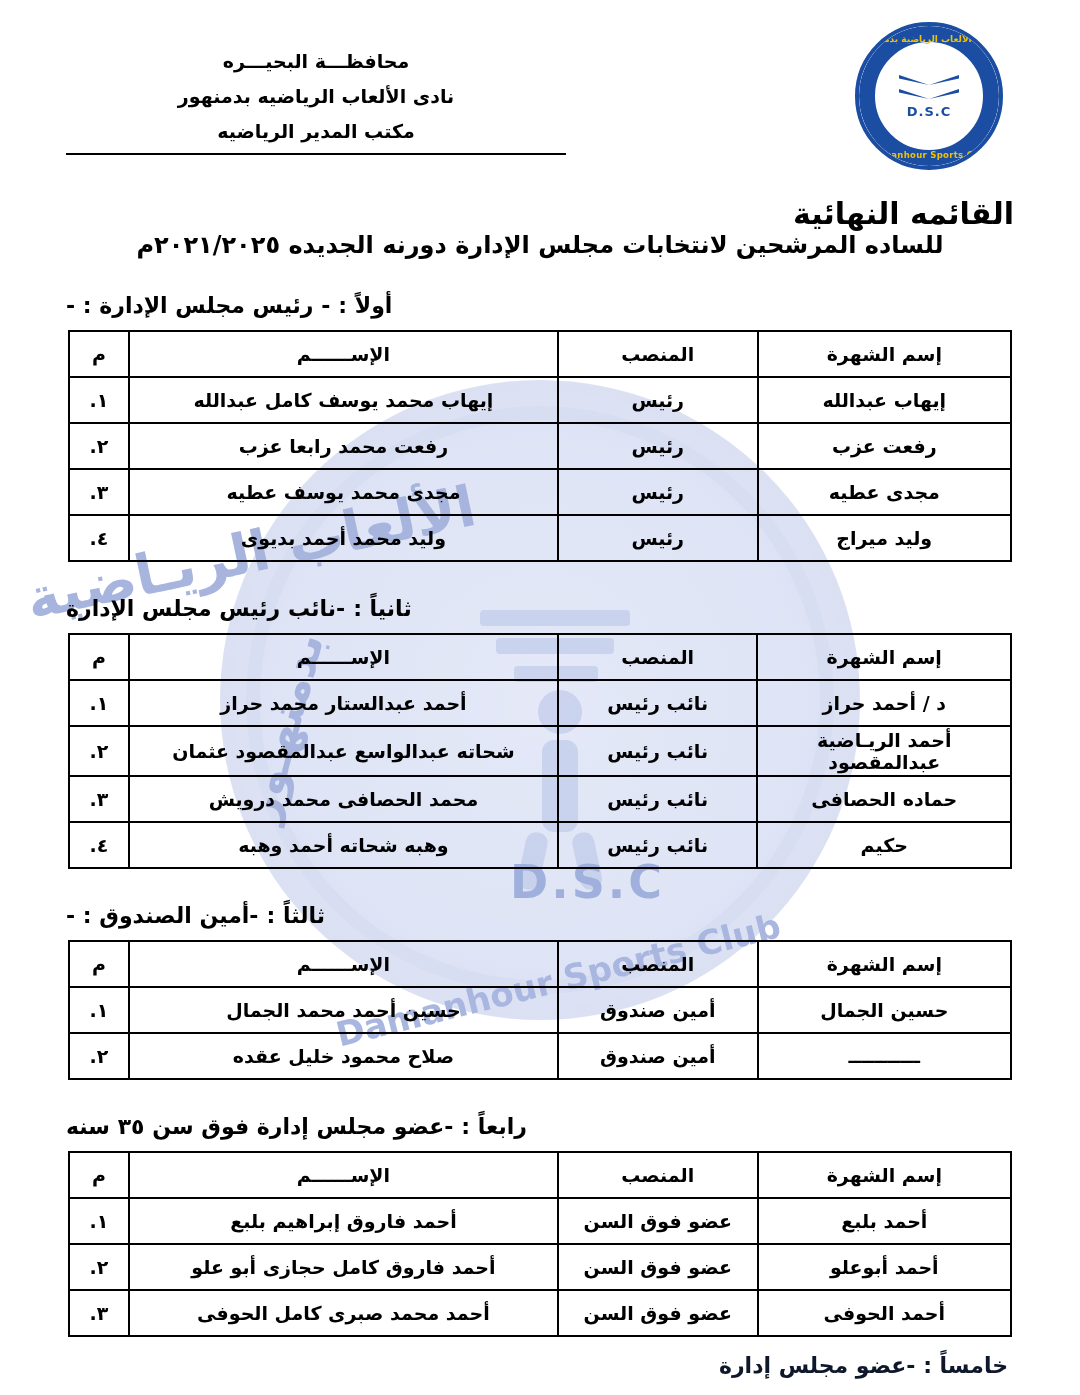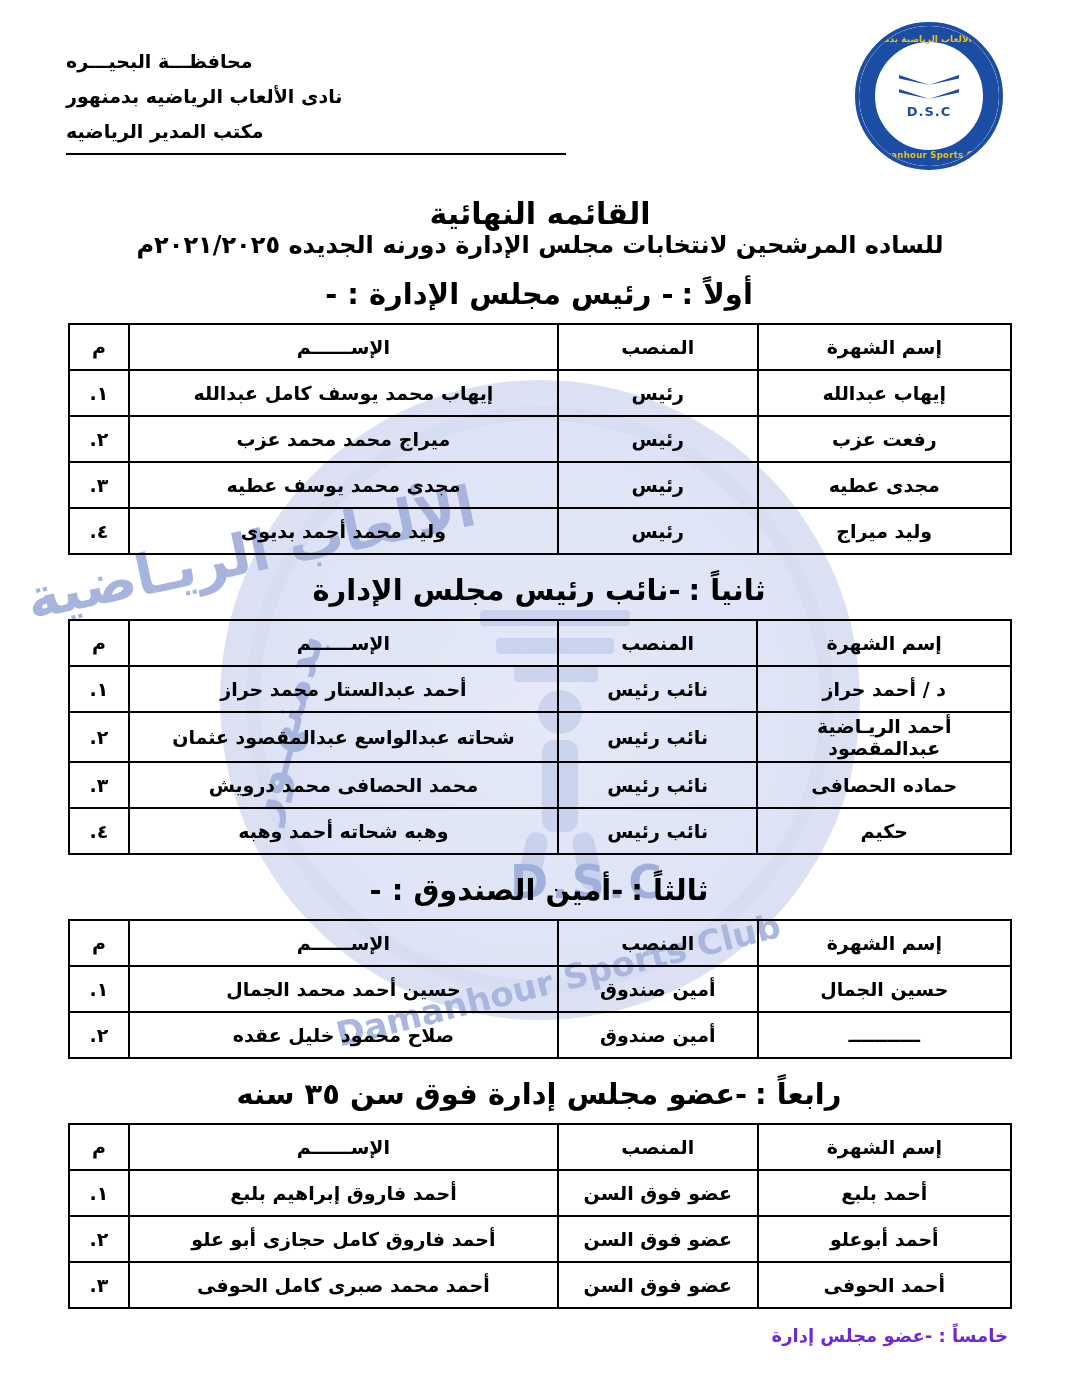--- a/index.html
+++ b/index.html
@@ -87,21 +87,21 @@
   }
 
   
   .header {
     display: flex;
     align-items: flex-start;
     justify-content: space-between;
     direction: rtl;
   }
   .header-lines {
-    text-align: left;
+    text-align: center;
     font-size: 19px;
     font-weight: bold;
     line-height: 1.85;
     padding-top: 26px;
     padding-left: 0;
   }
   .header-lines div { white-space: nowrap; }
   .rule {
     border-bottom: 2px solid #000;
     width: 500px;
@@ -166,37 +166,37 @@
     bottom: 6px; left: 0; right: 0;
     text-align: center;
     font-size: 8.5px;
     color: #f2c200;
     font-weight: bold;
     letter-spacing: .3px;
   }
 
   
   .doc-title {
-    text-align: center;
+    text-align: right;
     font-size: 30px;
     font-weight: bold;
     margin-top: 26px;
   }
   .doc-subtitle {
     text-align: center;
     font-size: 24px;
     font-weight: bold;
   }
 
   
   .section-head {
-    text-align: center;
-    font-size: 29px;
-    font-weight: bold;
-    margin: 18px 2px 12px 0;
+    text-align: left;
+    font-size: 22px;
+    font-weight: bold;
+    margin: 34px 2px 12px 0;
     white-space: nowrap;
   }
   .section-head .ord { margin-left: 8px; }
 
   
   table.tbl {
     width: 944px;
     border-collapse: collapse;
     direction: rtl;
     margin: 0 auto;
@@ -212,23 +212,23 @@
     background: transparent;
   }
   col.c-num { width: 60px; }
   col.c-name { width: 430px; }
   col.c-post { width: 200px; }
   col.c-fame { width: 254px; }
 
   .footnote {
     margin-top: 16px;
     text-align: right;
-    font-size: 18px;
-    font-weight: bold;
-    color: #6d28d9;
+    font-size: 22px;
+    font-weight: bold;
+    color: #0f172a;
     padding-right: 6px;
   }
 </style>
 </head>
 <body>
 
 <div class="watermark"></div>
 <svg class="wm-bars" width="180" height="300" viewBox="0 0 180 300">
   <g fill="#b3c0e6">
     <rect x="10" y="10" width="150" height="16" rx="4"></rect>
@@ -291,21 +291,21 @@
         <tbody>
           <tr>
             <td>إيهاب عبدالله</td>
             <td>رئيس</td>
             <td>إيهاب محمد يوسف كامل عبدالله</td>
             <td>١.</td>
           </tr>
           <tr>
             <td>رفعت عزب</td>
             <td>رئيس</td>
-            <td>ميراج محمد محمد عزب</td>
+            <td>رفعت محمد رابعا عزب</td>
             <td>٢.</td>
           </tr>
           <tr>
             <td>مجدى عطيه</td>
             <td>رئيس</td>
             <td>مجدى محمد يوسف عطيه</td>
             <td>٣.</td>
           </tr>
           <tr>
             <td>وليد ميراج</td>

